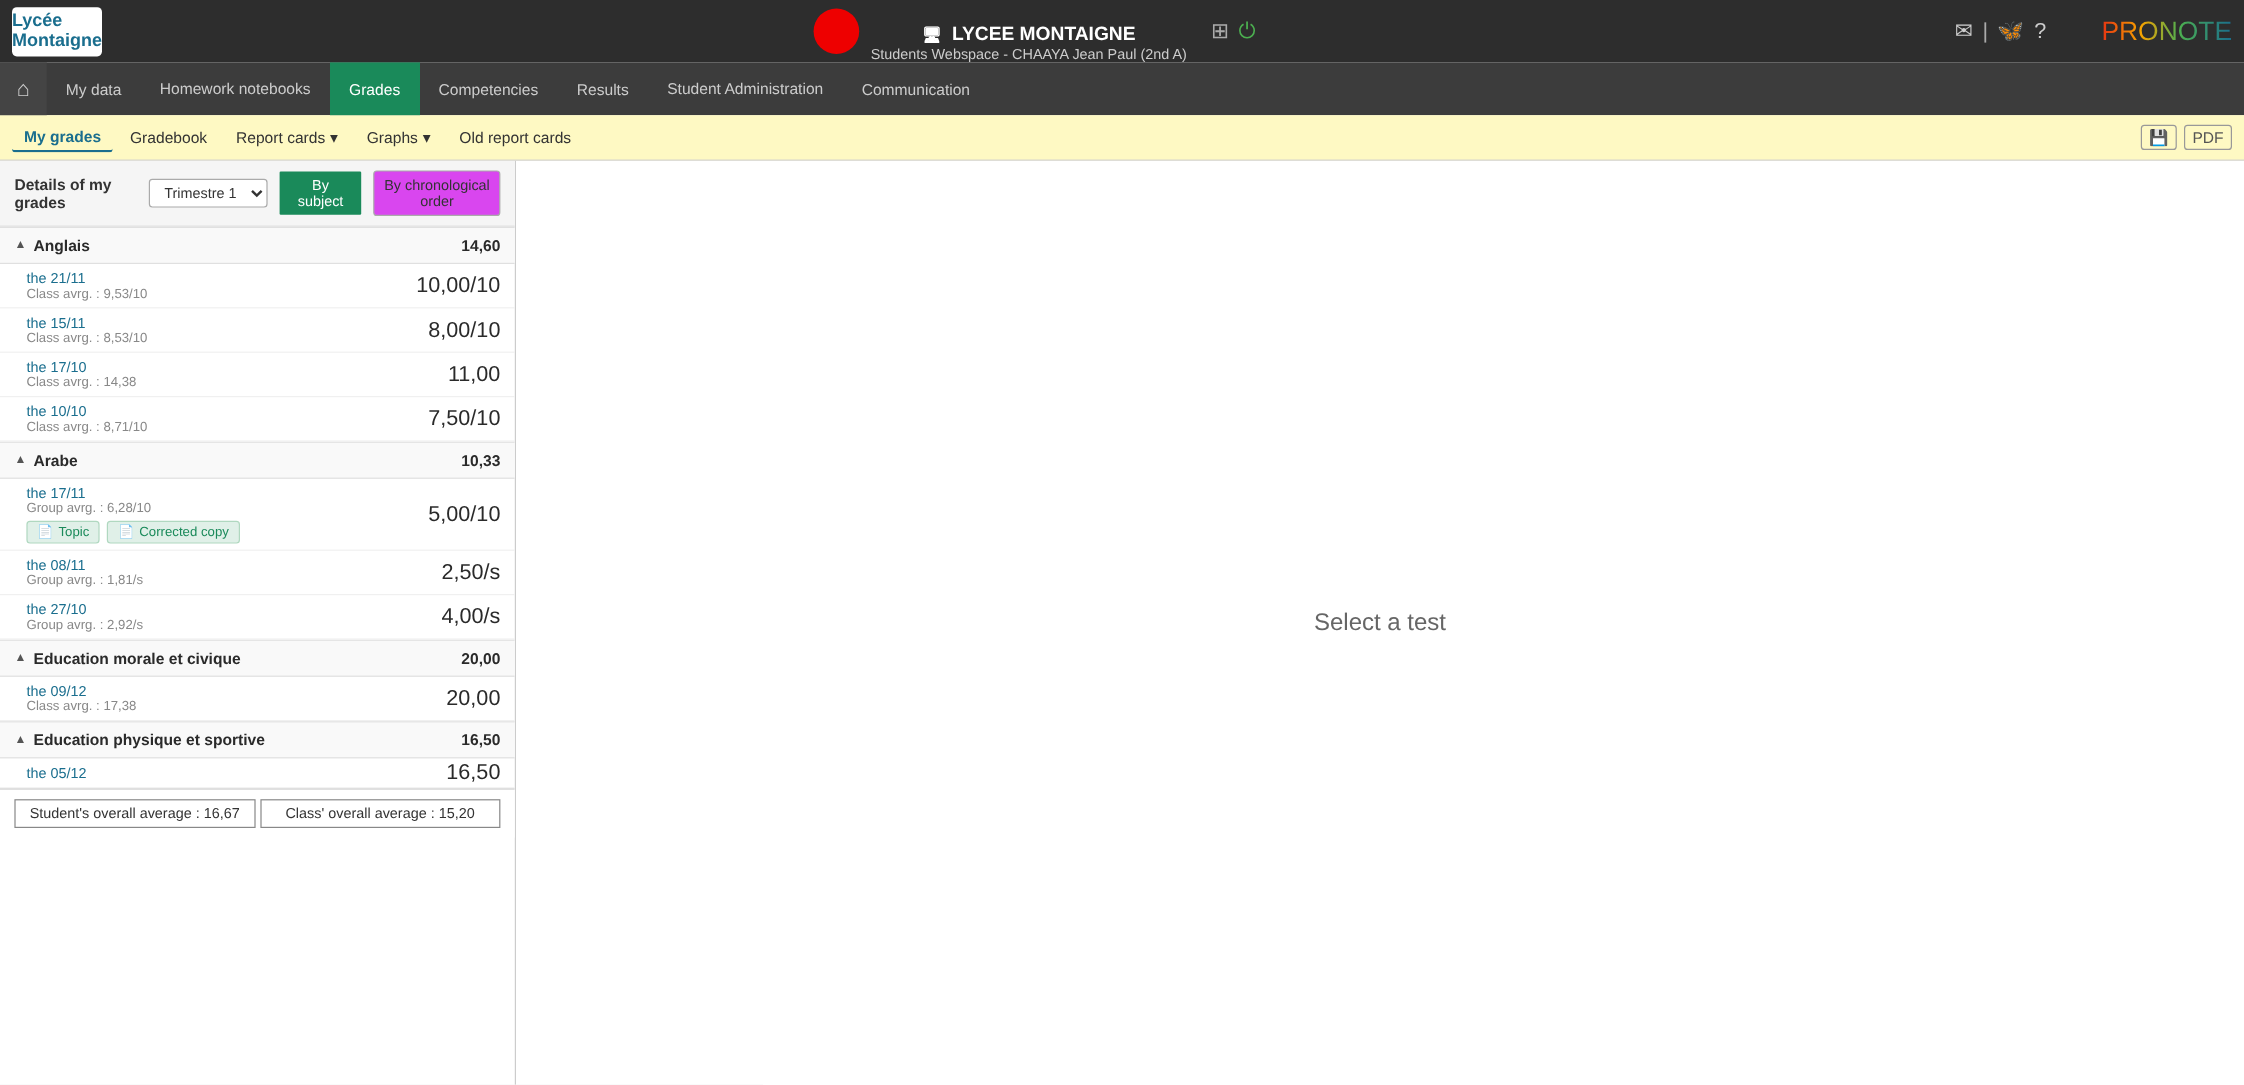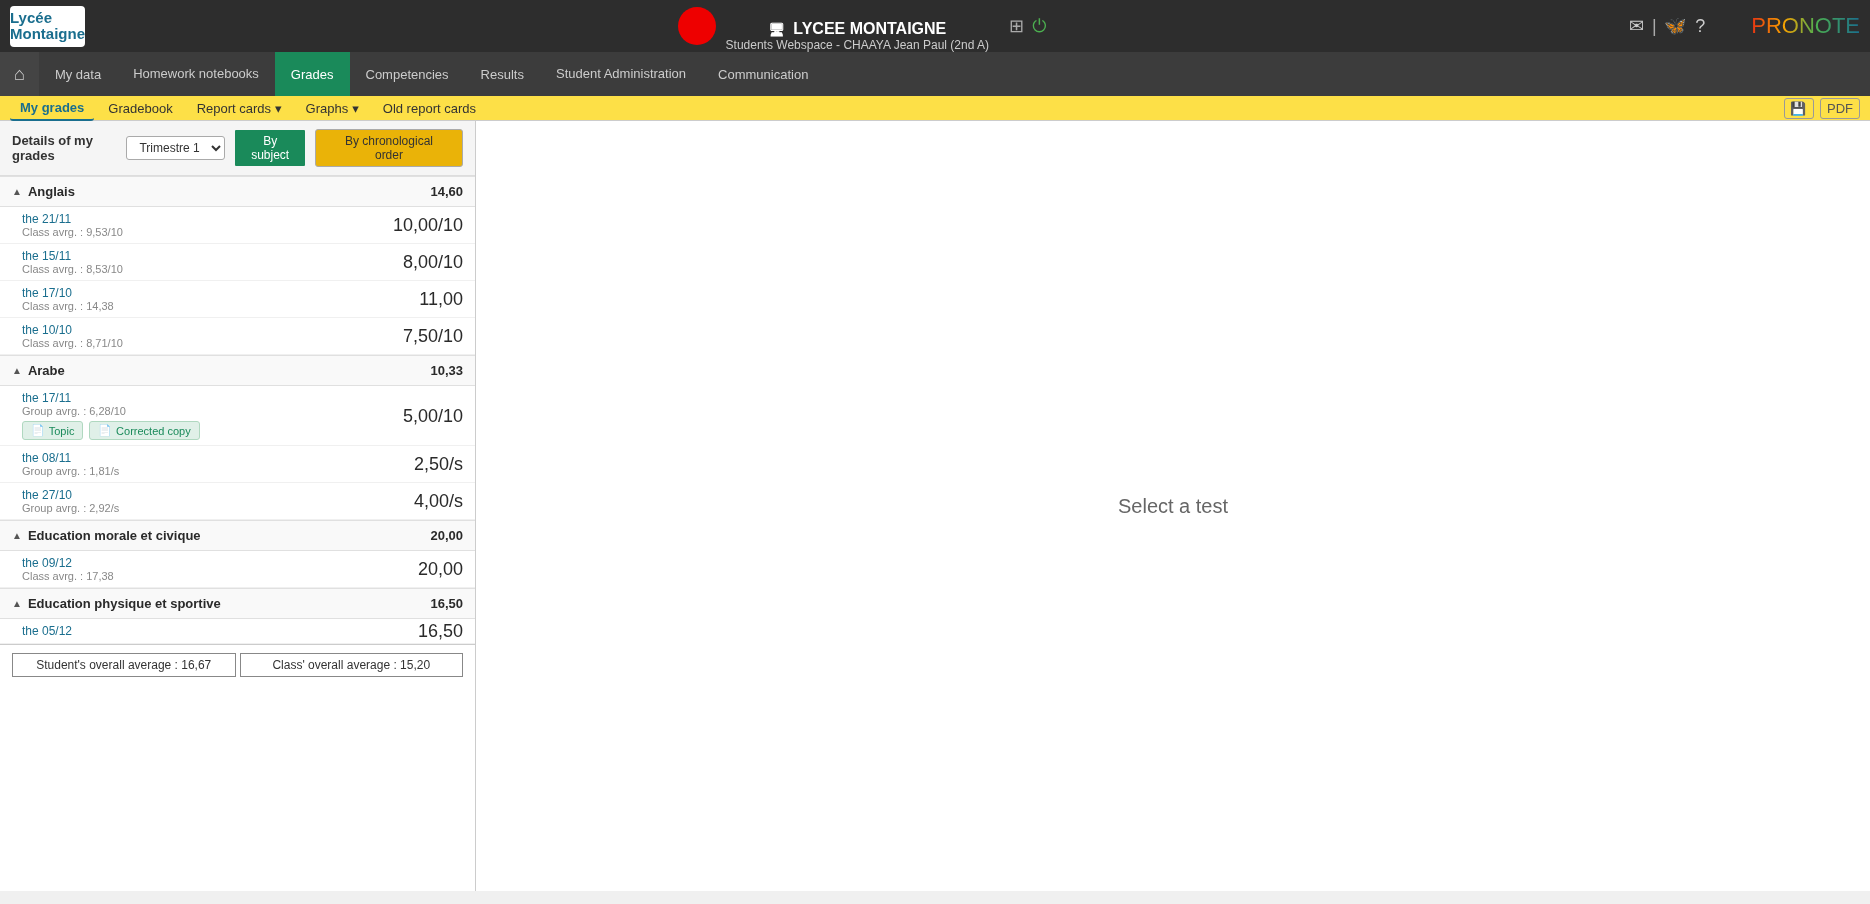--- a/index.html
+++ b/index.html
@@ -105,24 +105,24 @@
       color: white;
     }
     .nav-item.home-icon {
       background: #444;
       font-size: 18px;
       padding: 0 14px;
     }
 
     
     .sub-nav {
-      background: #fde047;
-      display: flex;
-      align-items: center;
-      height: 25px;
+      background: #fef9c3;
+      display: flex;
+      align-items: center;
+      height: 38px;
       padding: 0 10px;
       border-bottom: 1px solid #ccc;
       gap: 4px;
     }
     .sub-nav-item {
       padding: 4px 10px;
       color: #333;
       cursor: pointer;
       font-size: 13px;
       border-radius: 3px;
@@ -151,21 +151,21 @@
     }
 
     
     .content {
       display: flex;
       height: calc(904px - 52px - 44px - 38px);
     }
 
     
     .left-panel {
-      width: 476px;
+      width: 430px;
       background: white;
       border-right: 1px solid #ccc;
       overflow-y: auto;
       flex-shrink: 0;
     }
 
     
     .details-header {
       background: #f5f5f5;
       padding: 8px 12px;
@@ -191,24 +191,24 @@
     .btn-subject {
       background: #1a8a5a;
       color: white;
       border: none;
       padding: 4px 12px;
       border-radius: 1px;
       cursor: pointer;
       font-size: 12px;
     }
     .btn-chrono {
-      background: #eab308;
+      background: #d946ef;
       color: #333;
       border: 1px solid #aaa;
-      padding: 4px 24px;
+      padding: 4px 4px;
       border-radius: 3px;
       cursor: pointer;
       font-size: 12px;
     }
 
     
     .subject-header {
       display: flex;
       align-items: center;
       padding: 7px 12px;

